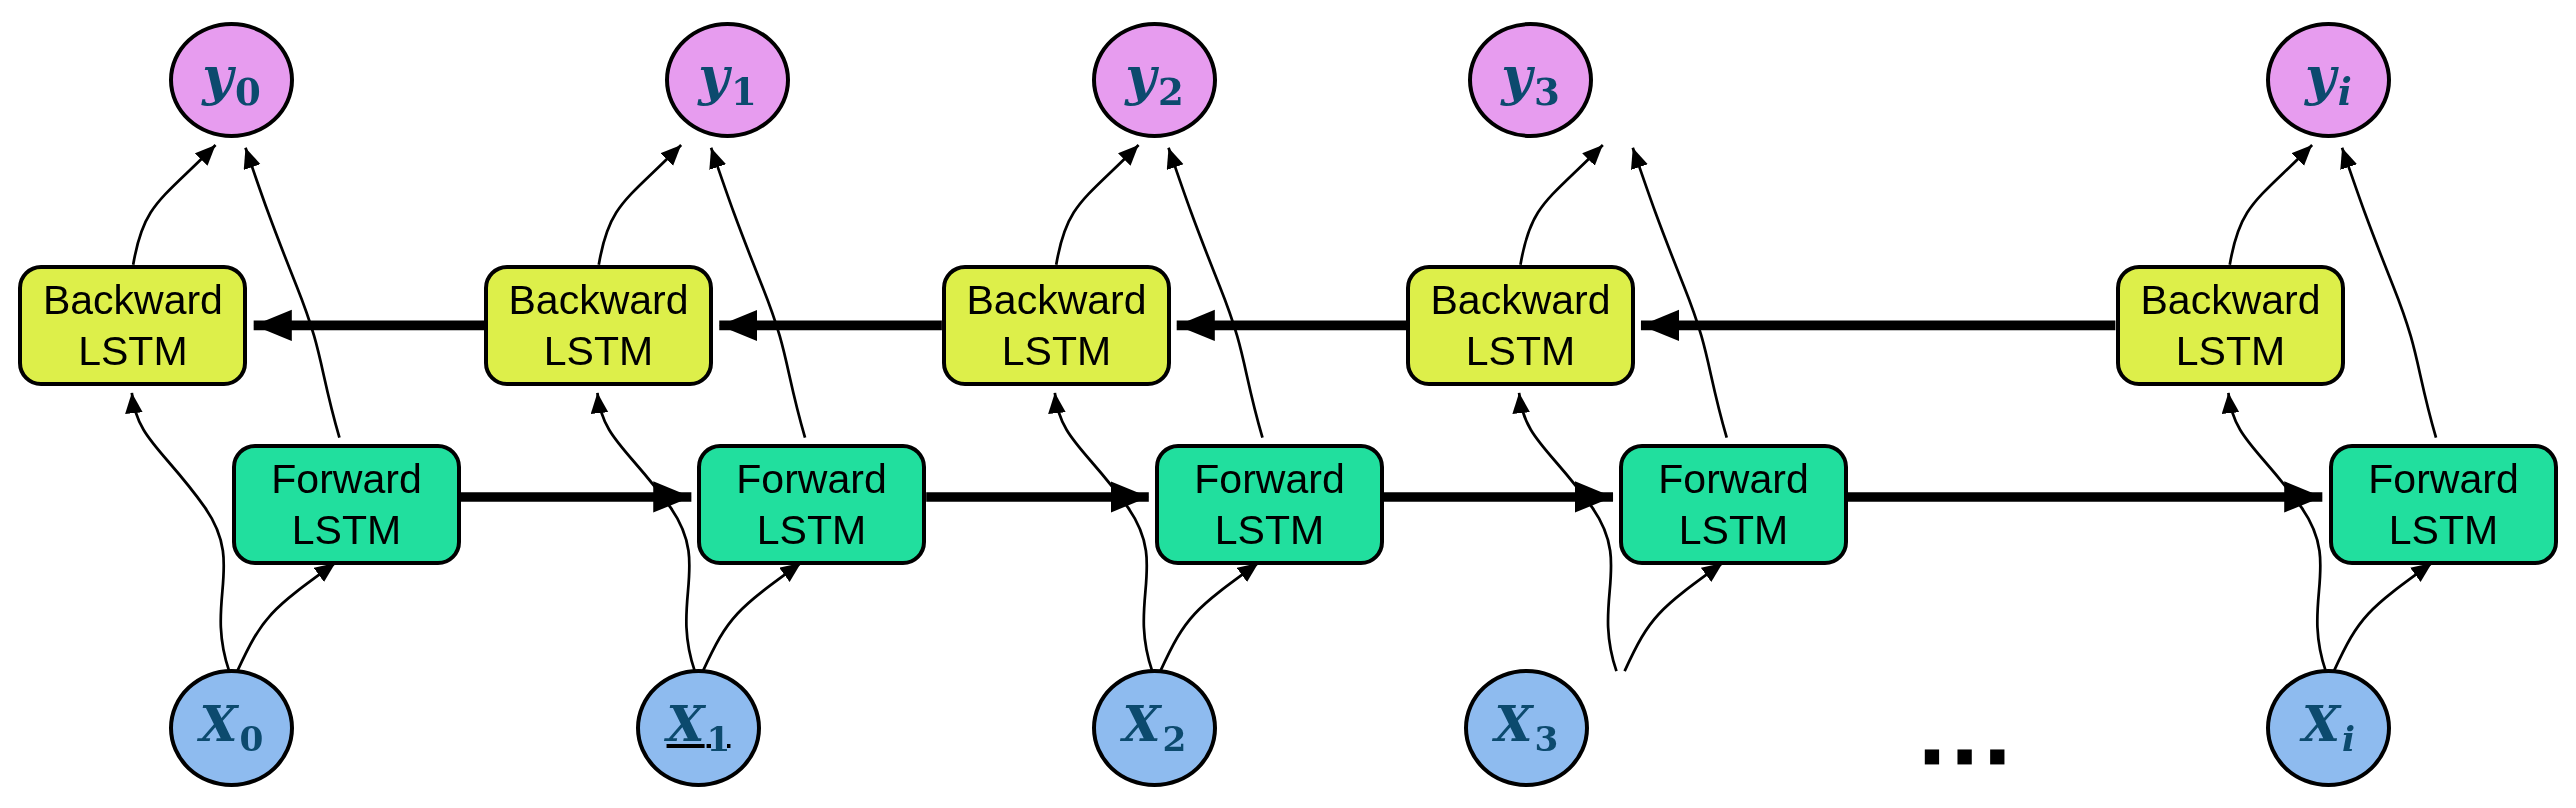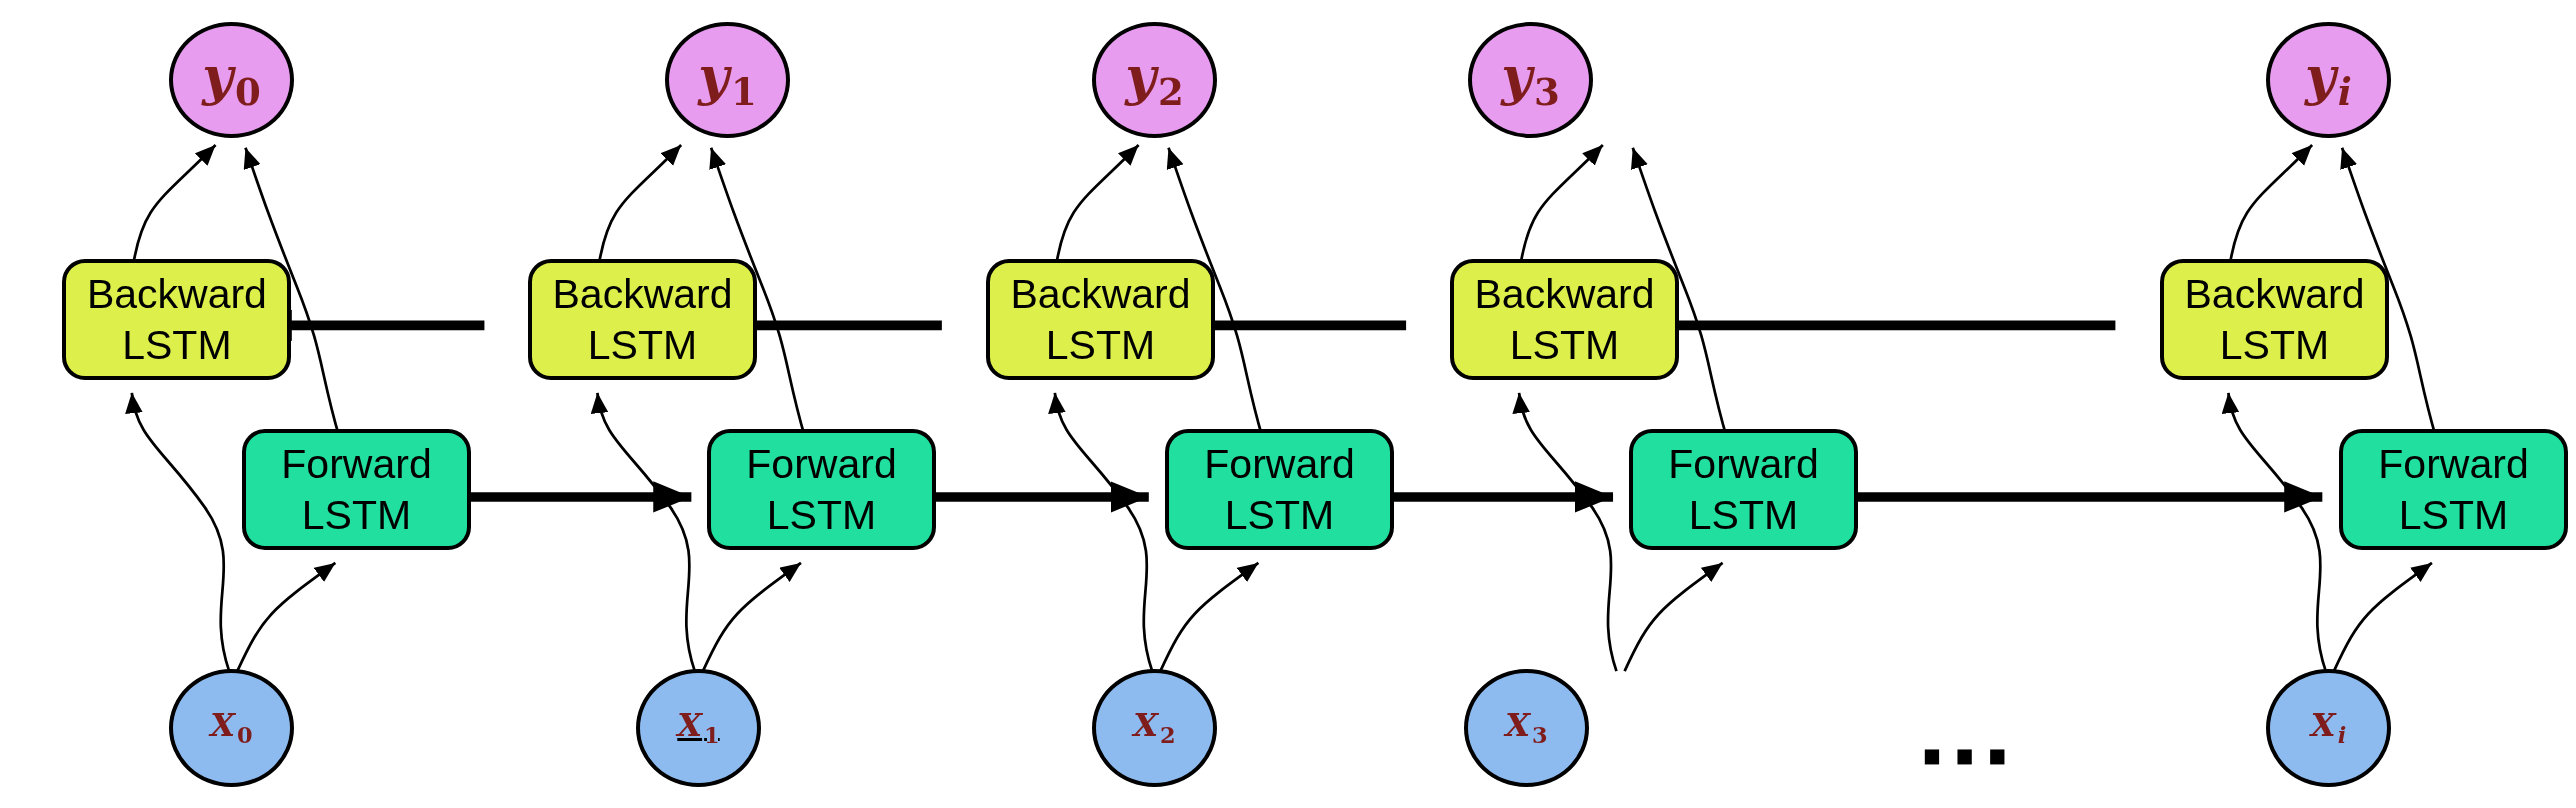--- a/index.html
+++ b/index.html
@@ -18,25 +18,25 @@
   #edges .thick{stroke:var(--edge);stroke-width:14;fill:none;}
   #edges .head{fill:var(--edge);}
   #edges .dot{fill:var(--edge);}
   .node{position:absolute;display:flex;align-items:center;justify-content:center;
         border:4.1px solid var(--edge);}
   .circle{border-radius:50%;}
   .out-node{width:125px;height:116px;top:22px;background:var(--out-fill);}
   .in-node{width:125px;height:118px;top:669px;background:var(--in-fill);}
   .box{width:229px;height:121px;border-radius:23px;flex-direction:column;
        text-align:center;font-size:41px;line-height:1.22;color:#000;}
-  .bwd{top:259px;background:var(--bwd-fill);margin-left:44px;}
-  .fwd{top:429px;background:var(--fwd-fill);margin-left:10px;}
+  .bwd{top:265px;background:var(--bwd-fill);}
+  .fwd{top:444px;background:var(--fwd-fill);}
   .math{font-family:"DejaVu Serif","Liberation Serif",serif;font-weight:bold;
-        font-style:italic;color:#7f1d1d;font-size:53px;line-height:1;}
-  .in-node .math{font-size:32px;}
+        font-style:italic;color:#0c4a6e;font-size:53px;line-height:1;}
+  .in-node .math{font-size:49px;}
   .sub{font-size:0.70em;font-style:normal;vertical-align:-0.30em;margin-left:2px;}
   .sub-i{font-style:italic;}
   
   .c0 .out-node{left:169px;} .c0 .in-node{left:169px;} .c0 .bwd{left:18.4px;}  .c0 .fwd{left:232px;}
   .c1 .out-node{left:665px;} .c1 .in-node{left:636px;text-decoration:underline;} .c1 .bwd{left:484px;} .c1 .fwd{left:697px;}
   .c2 .out-node{left:1092px;}.c2 .in-node{left:1092px;}.c2 .bwd{left:942px;}.c2 .fwd{left:1155px;}
   .c3 .out-node{left:1468px;}.c3 .in-node{left:1464px;}.c3 .bwd{left:1406px;}.c3 .fwd{left:1619px;}
   .c4 .out-node{left:2266px;}.c4 .in-node{left:2266px;text-align:center;}.c4 .bwd{left:2116px;}.c4 .fwd{left:2329px;}
 </style>
 </head>

